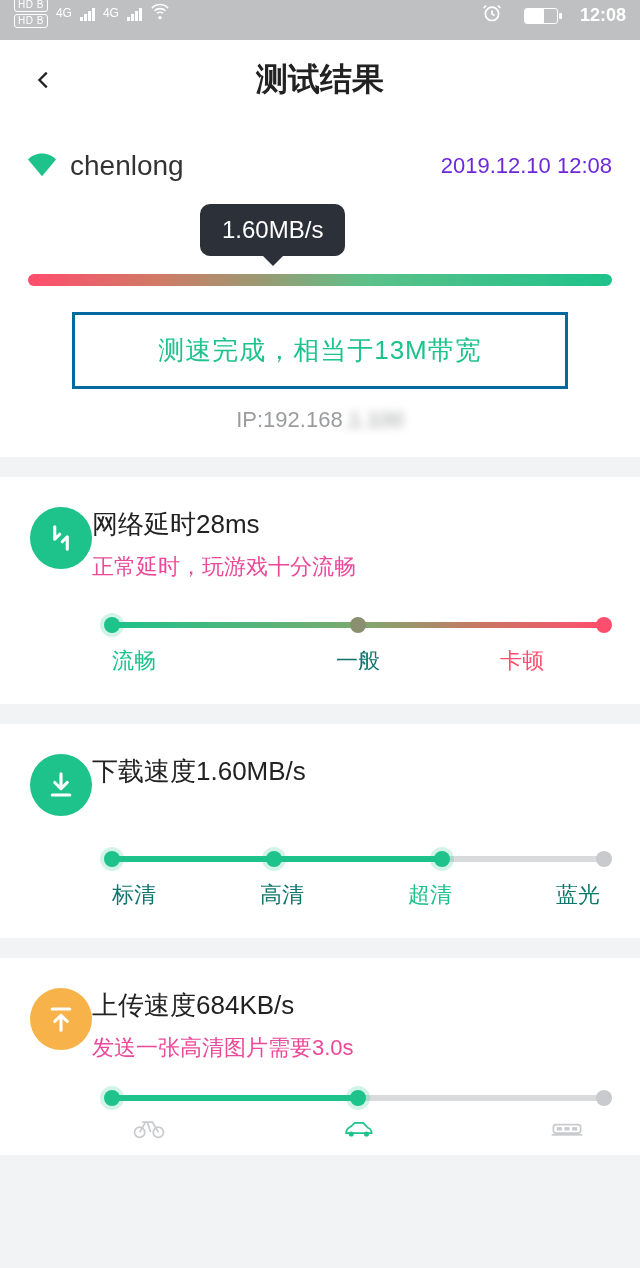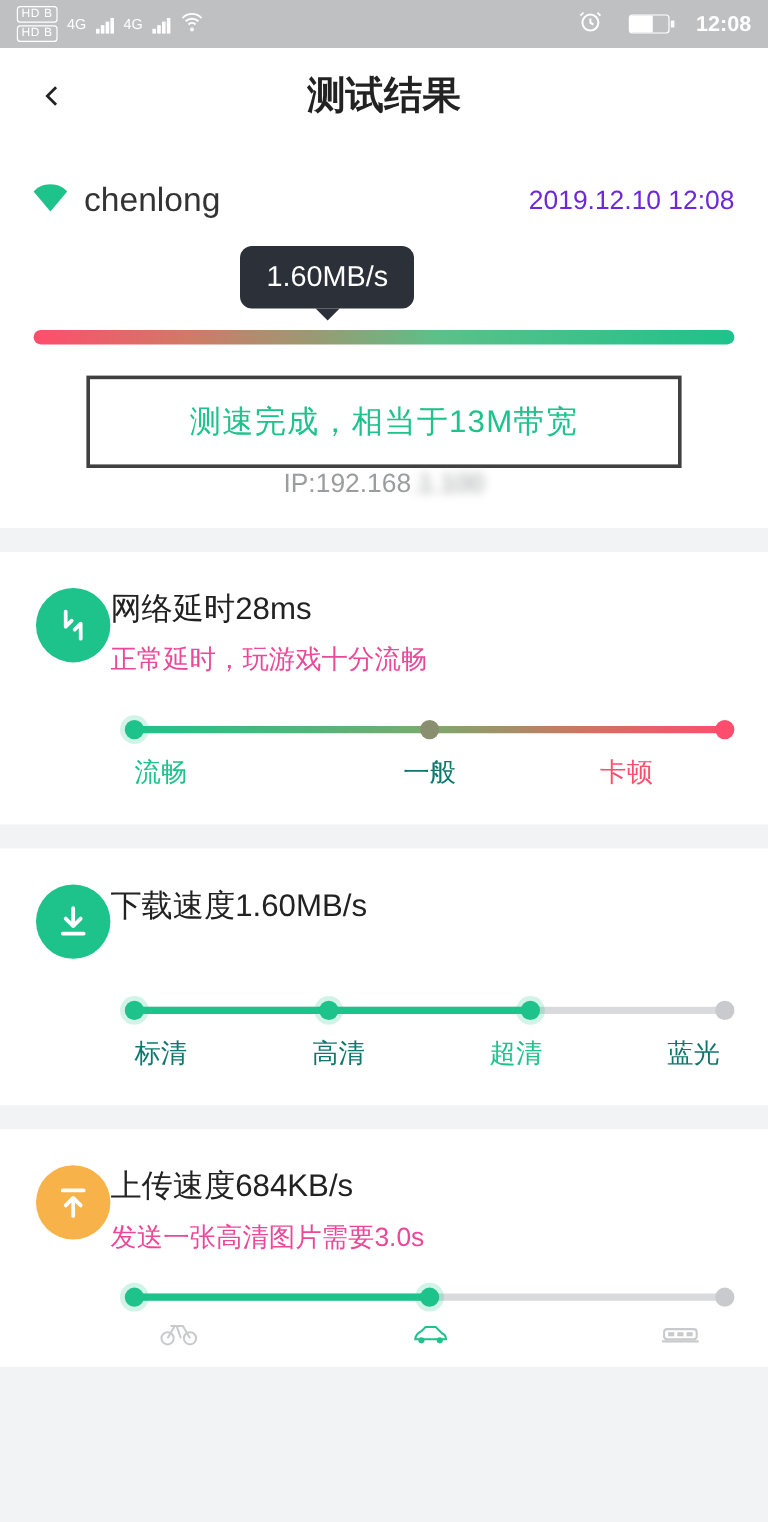--- a/index.html
+++ b/index.html
@@ -1,17 +1,17 @@
 <!DOCTYPE html>
 <html><head>
 <meta charset="utf-8">
 <style>
   * { box-sizing: border-box; margin: 0; padding: 0; }
   html, body { width: 640px; height: 1268px; font-family: -apple-system, "Helvetica Neue", Arial, sans-serif; background: #f2f3f5; color: #333; }
-  .status-bar { height: 40px; background: #bfc0c2; color: #fff; display: flex; align-items: center; padding: 0 14px; font-size: 18px; }
+  .status-bar { height: 40px; background: #bfc0c2; color: #fff; display: flex; align-items: flex-end; padding: 12px 14px; font-size: 18px; }
   .status-left { display: flex; gap: 8px; align-items: center; }
   .status-right { margin-left: auto; display: flex; gap: 22px; align-items: center; font-weight: 700; }
   .hd-badge { border: 1px solid #fff; border-radius: 3px; font-size: 10px; padding: 0 3px; line-height: 12px; letter-spacing: .5px; }
   .hd-stack { display:flex; flex-direction:column; gap:2px;}
   .signal { display:inline-flex; align-items:flex-end; gap:1px; height:16px;}
   .signal span{ width:3px; background:#fff; }
   .signal .b1{height:4px}.signal .b2{height:7px}.signal .b3{height:10px}.signal .b4{height:13px}
   .wifi-small{ font-size:18px; }
   .battery { width:34px; height:16px; border:1.5px solid #fff; border-radius:3px; position:relative;}
   .battery::after{content:"";position:absolute;right:-5px;top:4px;width:3px;height:6px;background:#fff;border-radius:1px;}
@@ -28,23 +28,23 @@
   .wifi-row { display:flex; align-items:center; gap:14px; }
   .wifi-icon { color:#1ec28b; }
   .wifi-icon svg{width:28px;height:28px;}
   .ssid { font-size:28px; color:#333; font-weight:500; }
   .timestamp { margin-left:auto; font-size:22px; color:#6d28d9; }
 
   .gauge-wrap{ position:relative; margin-top:92px;}
   .bubble { position:absolute; left:172px; top:-70px; background:#2c3038; color:#fff; font-size:24px; padding:12px 22px; border-radius:10px; white-space:nowrap;}
   .bubble::after{content:"";position:absolute;left:50%;transform:translateX(-50%);bottom:-10px;border:10px solid transparent;border-top-color:#2c3038;border-bottom:none;}
   .gauge-bar{ height:12px; border-radius:6px; background:linear-gradient(90deg,#ff4d6d 0%, #d07a66 22%, #9a9a72 40%, #5cc089 58%, #1ec28b 100%);}
-  .result-box{ margin:26px 44px 0; border:3px solid #404040; padding:18px 8px; text-align:center;}
+  .result-box{ margin:26px 44px 0; border:3px solid #0369a1; padding:18px 8px; text-align:center;}
   .result-text{ color:#1ec28b; font-size:26px; font-weight:500; letter-spacing:1px;}
-  .ip-line{ text-align:center; color:#9a9c9e; font-size:22px;}
+  .ip-line{ text-align:center; margin-top:18px; color:#9a9c9e; font-size:22px;}
   .ip-blur{ filter:blur(4px); display:inline-block;}
 
   .gap{ height:20px; }
 
   .card{ background:#fff; padding:30px 36px 28px 30px;}
   .card-head{ display:flex; align-items:flex-start;}
   .round{ width:62px; height:62px; border-radius:50%; display:flex; align-items:center; justify-content:center; flex-shrink:0;}
   .round svg{width:30px;height:30px;fill:#fff;}
   .c-green{ background:#1ec28b;}
   .c-orange{ background:#f7b349;}

